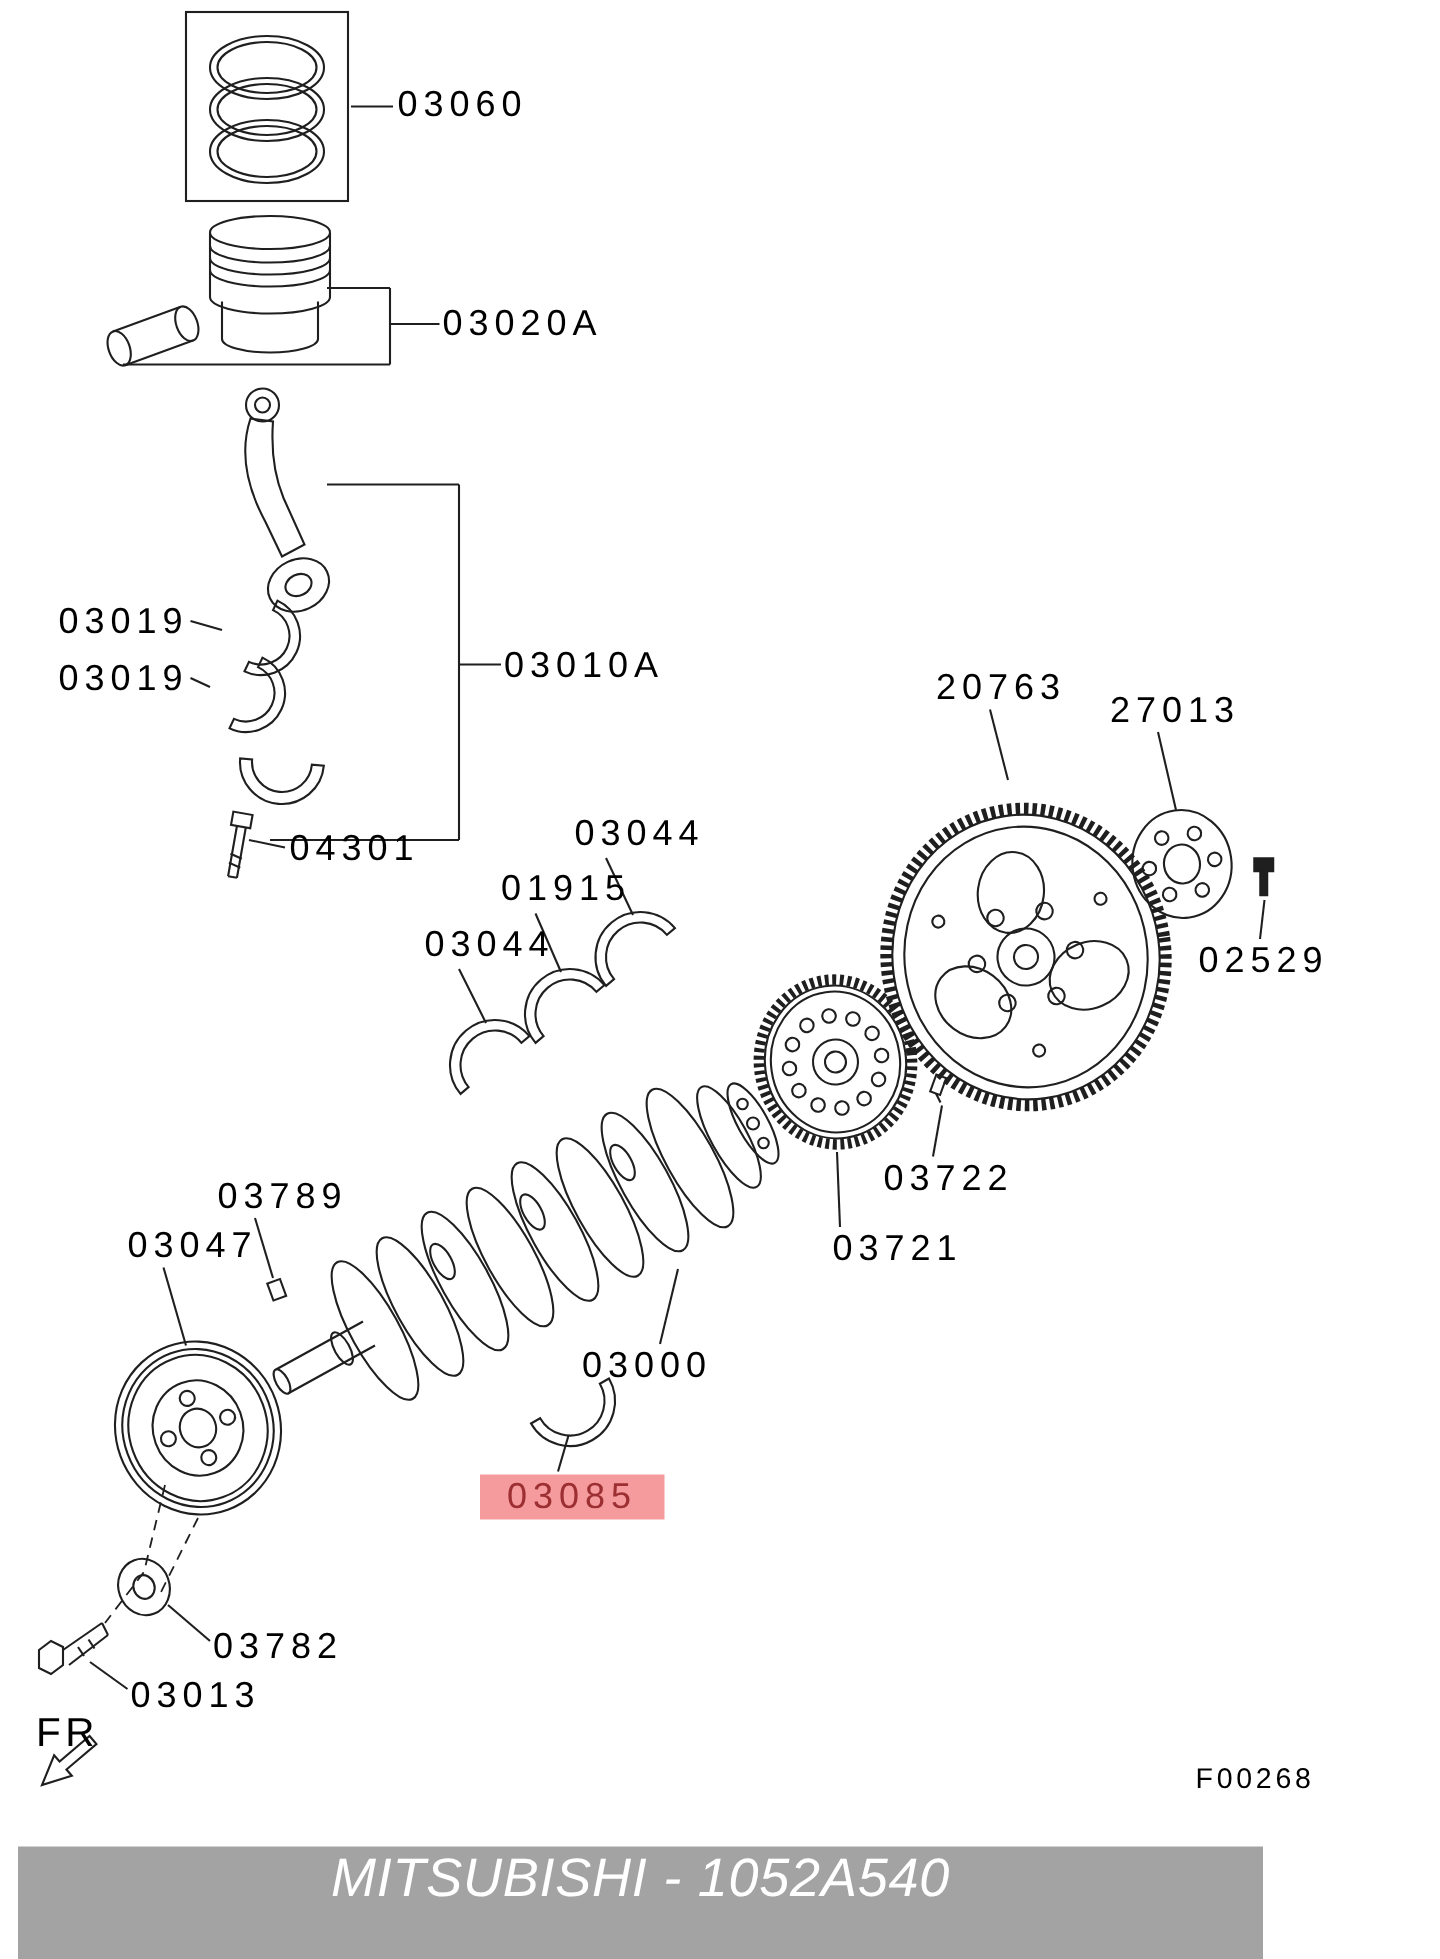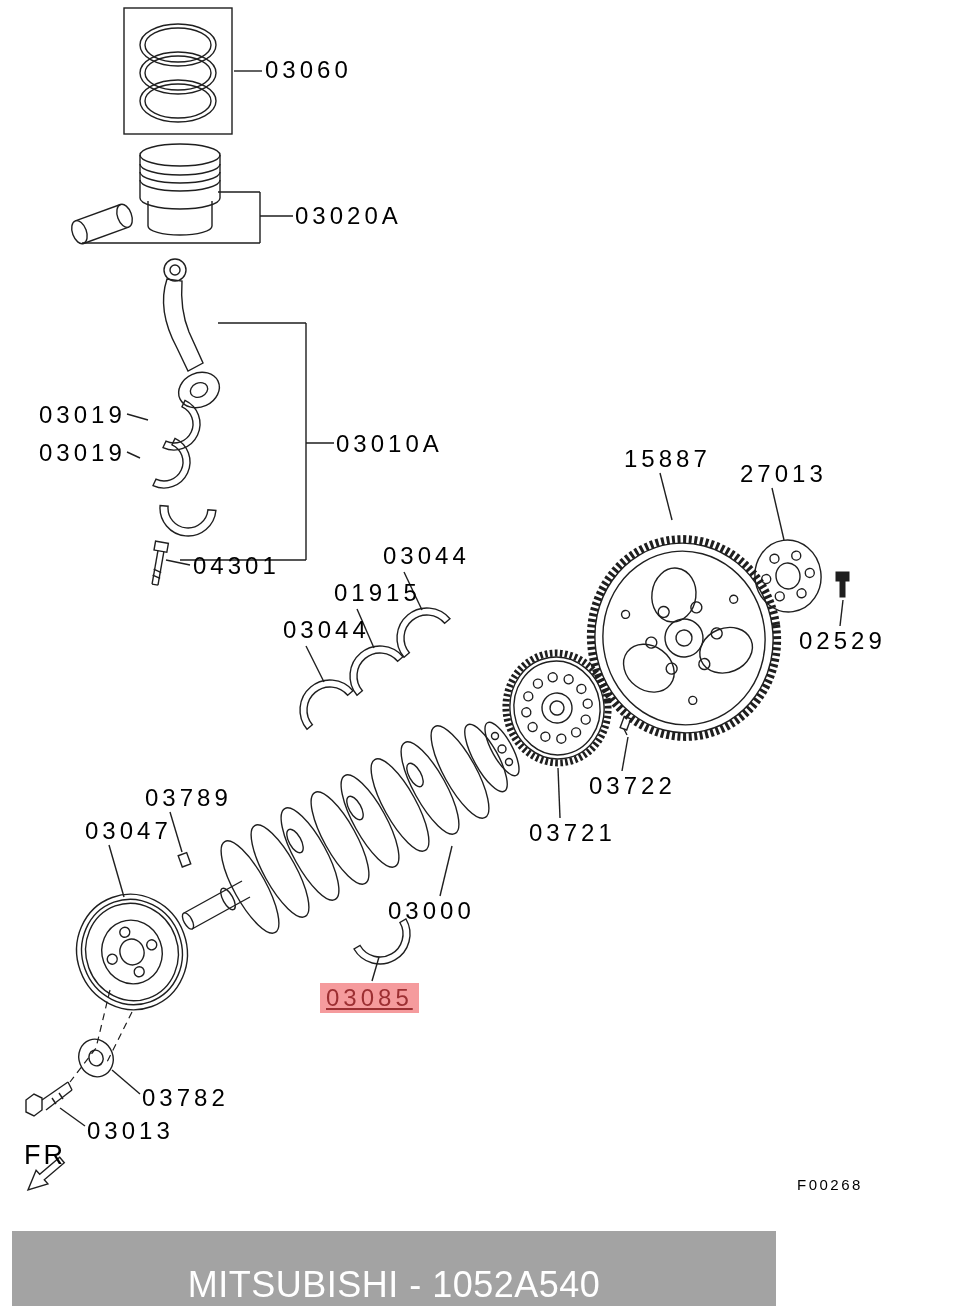--- a/index.html
+++ b/index.html
@@ -5,27 +5,27 @@
   html,body { margin:0; padding:0; width:960px; height:1306px; overflow:hidden; background:#fff;
               font-family:"Liberation Sans", sans-serif; }
   .page { position:absolute; inset:0; width:960px; height:1306px;margin-left:12px; }
   svg.art { position:absolute; left:0; top:0; }
   .ln   { stroke:var(--line,#1f1f1f); fill:none; stroke-width:1.4; }
   .lnf  { stroke:var(--line,#1f1f1f); fill:#1f1f1f; stroke-width:1; }
   .teeth{ stroke:var(--line,#1f1f1f); fill:none; stroke-width:8; stroke-dasharray:3 2.6; }
   .teeth-s{ stroke:var(--line,#1f1f1f); fill:none; stroke-width:7; stroke-dasharray:2.6 2.4; }
   .dash { stroke:var(--line,#1f1f1f); fill:none; stroke-width:1.2; stroke-dasharray:7 5; }
   .lbl  { position:absolute; font-size:24px; letter-spacing:4px; color:#000; white-space:nowrap; line-height:1.1; }
-  .lbl.hl { background:var(--highlight-bg,#f59b9d); color:var(--highlight-text,#9c2f32); padding:2px 6px;text-decoration:underline; }
-  .figcode { position:absolute; font-size:15px; letter-spacing:2.5px; color:#000; }
+  .lbl.hl { background:var(--highlight-bg,#f59b9d); color:var(--highlight-text,#9c2f32); padding:2px 18px; }
+  .figcode { position:absolute; font-size:19px; letter-spacing:2.5px; color:#000; }
   .fr { position:absolute; font-size:27px; letter-spacing:3px; color:#000; }
-  .footer { position:absolute; left:0; bottom:0; width:764px; height:75px;
+  .footer { position:absolute; left:0; bottom:0; width:830px; height:75px;
             background:var(--footer-bg,#a3a3a3); color:var(--footer-text,#fff);
-            display:flex; align-items:flex-end; justify-content:center; gap:46px;
-            font-size:36px; letter-spacing:0.5px; }
+            display:flex; align-items:flex-start; justify-content:center; gap:46px;
+            font-size:36px; letter-spacing:0.5px;font-style:italic; }
 </style>
 </head>
 <body>
 
 <div class="page">
 
   <svg class="art" width="960" height="1232" viewBox="0 0 960 1232">
 
     <g>
       <rect class="ln" x="112" y="8" width="108" height="126"></rect>
@@ -233,25 +233,25 @@
 
   <div class="lbl" style="left:253px;top:57px">03060</div>
   <div class="lbl" style="left:283px;top:203px">03020A</div>
   <div class="lbl" style="left:27px;top:402px">03019</div>
   <div class="lbl" style="left:27px;top:440px">03019</div>
   <div class="lbl" style="left:324px;top:431px">03010A</div>
   <div class="lbl" style="left:181px;top:553px">04301</div>
   <div class="lbl" style="left:371px;top:543px">03044</div>
   <div class="lbl" style="left:322px;top:580px">01915</div>
   <div class="lbl" style="left:271px;top:617px">03044</div>
-  <div class="lbl" style="left:612px;top:446px">15887</div>
+  <div class="lbl" style="left:612px;top:446px">20763</div>
   <div class="lbl" style="left:728px;top:461px">27013</div>
   <div class="lbl" style="left:787px;top:628px">02529</div>
   <div class="lbl" style="left:577px;top:773px">03722</div>
-  <div class="lbl" style="left:517px;top:820px">03721</div>
+  <div class="lbl" style="left:543px;top:820px">03721</div>
   <div class="lbl" style="left:376px;top:898px">03000</div>
   <div class="lbl" style="left:133px;top:785px">03789</div>
   <div class="lbl" style="left:73px;top:818px">03047</div>
   <div class="lbl hl" style="left:308px;top:983px">03085</div>
   <div class="lbl" style="left:130px;top:1085px">03782</div>
   <div class="lbl" style="left:75px;top:1118px">03013</div>
 
   <div class="fr" style="left:12px;top:1140px">FR</div>
   <div class="figcode" style="left:785px;top:1176px">F00268</div>
 

